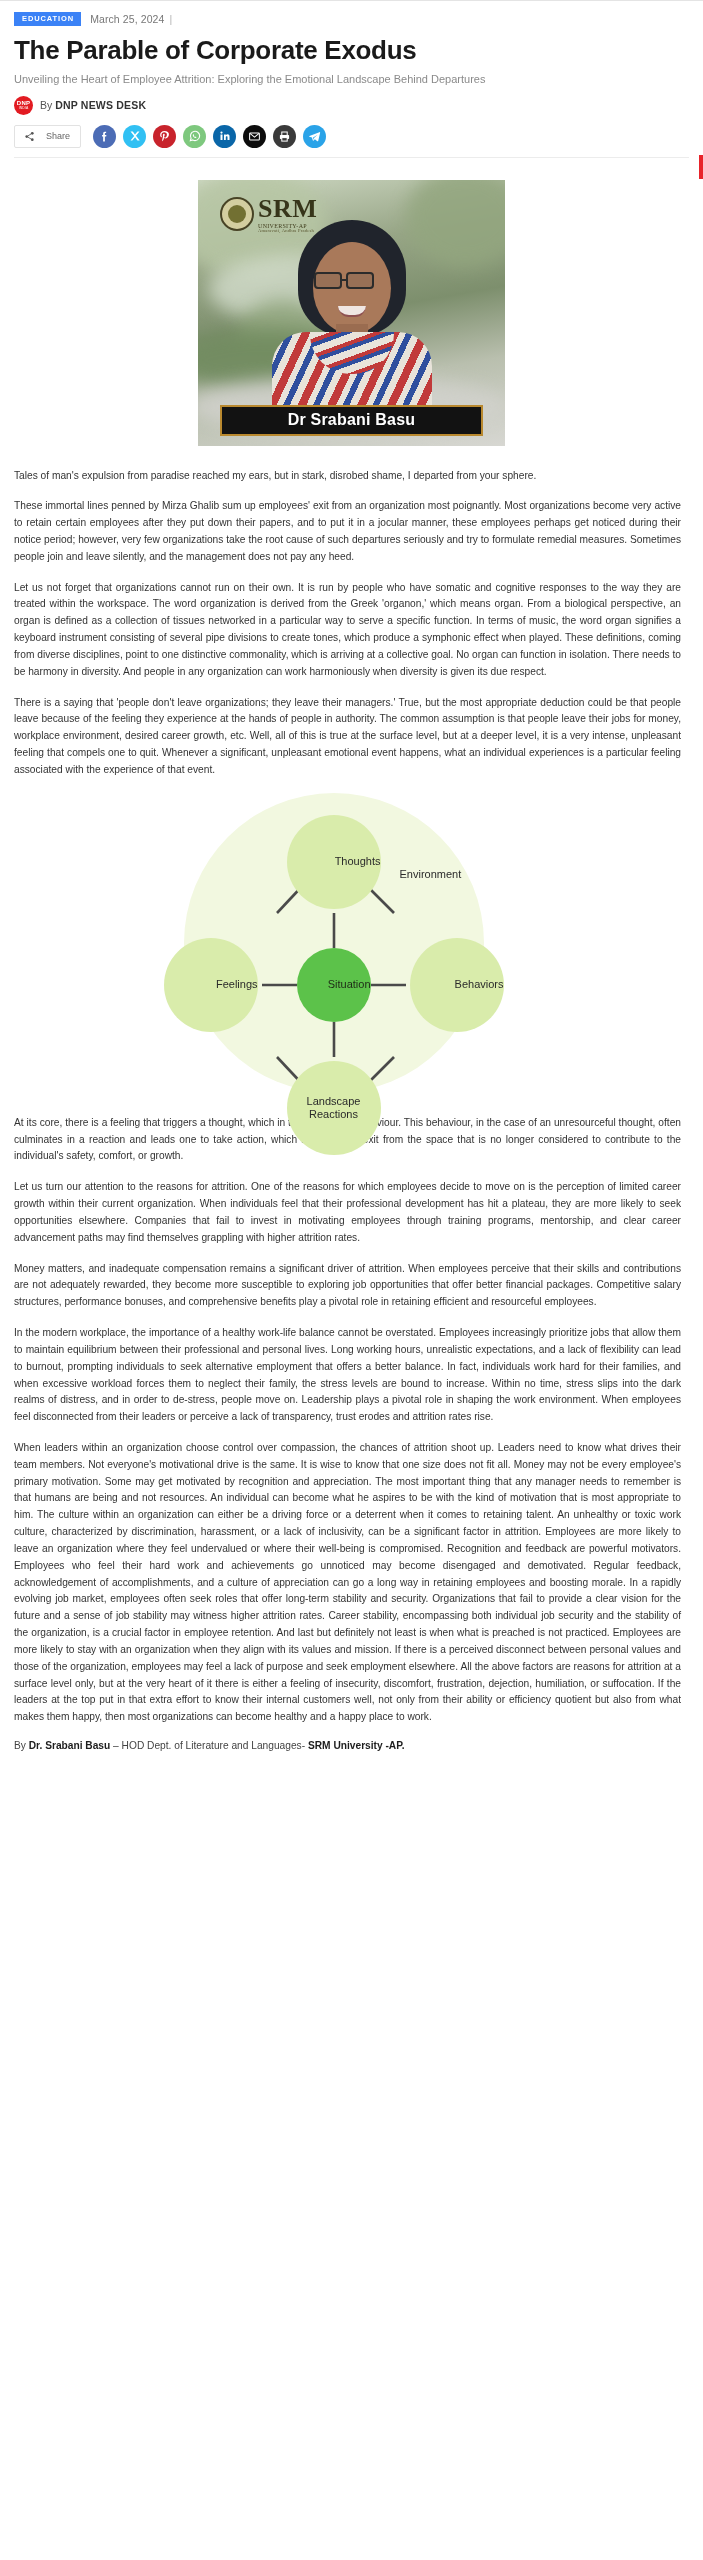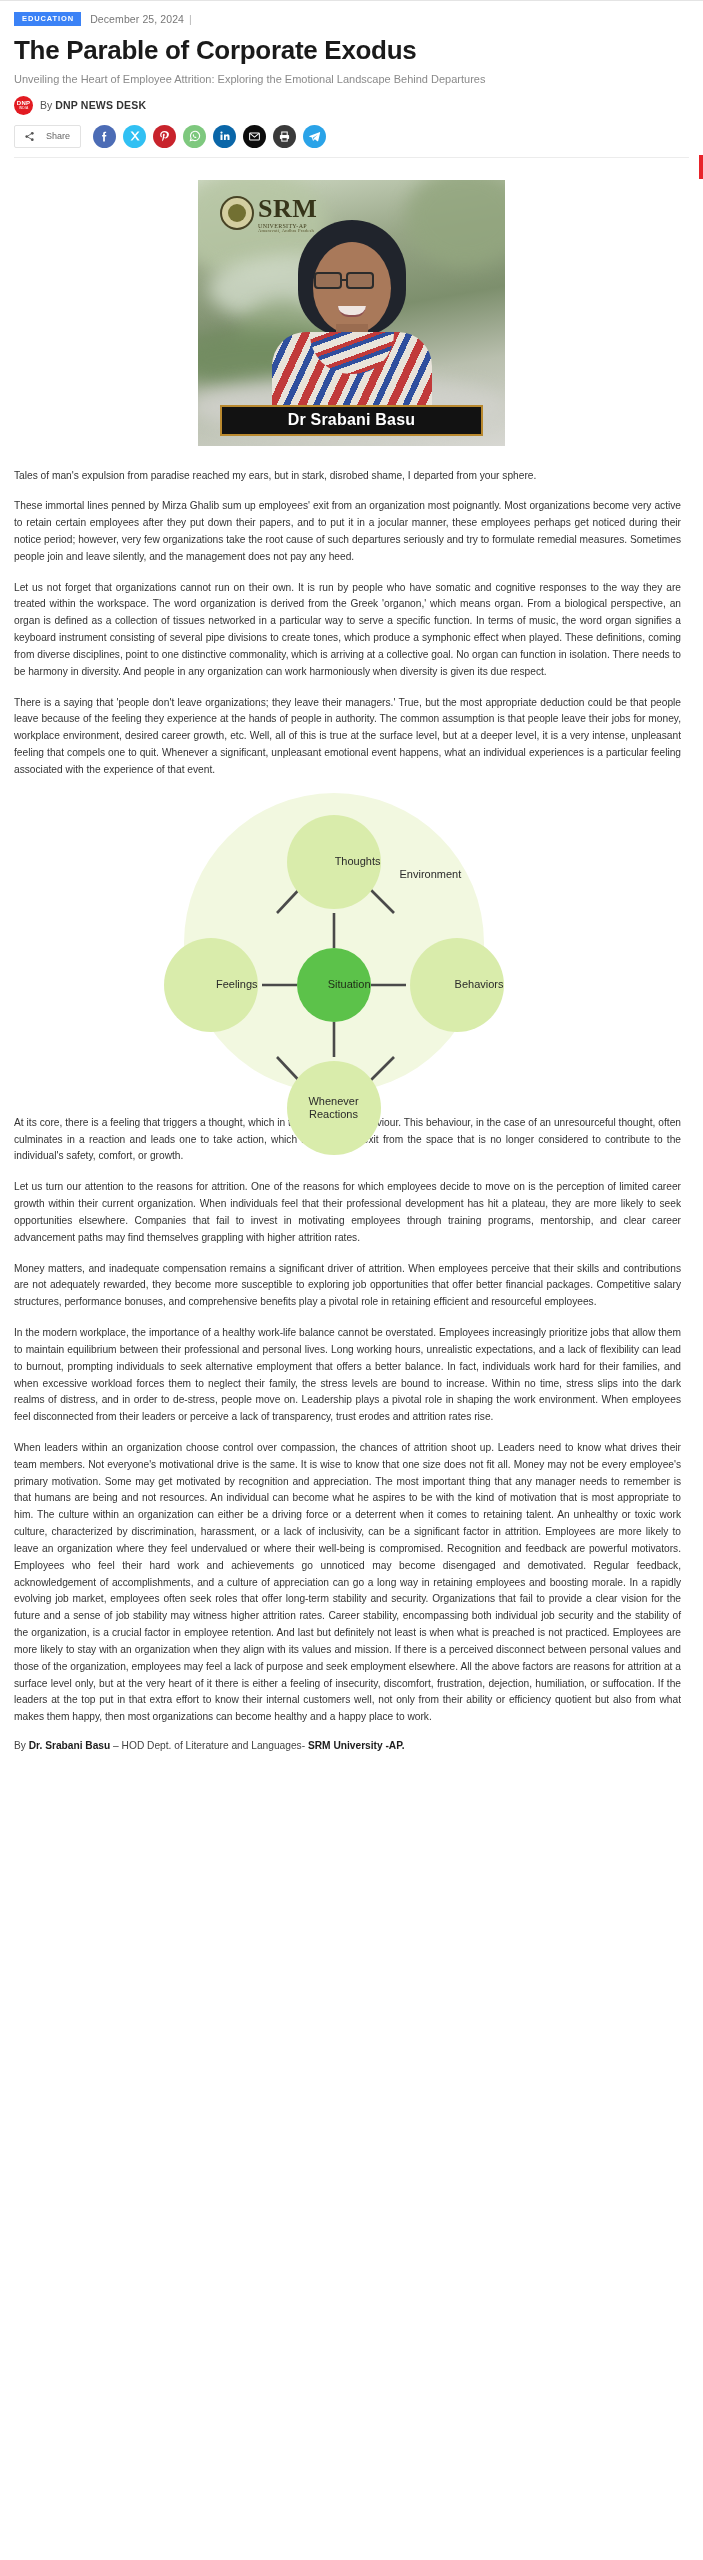--- a/index.html
+++ b/index.html
@@ -157,21 +157,21 @@
   .b2 { width:120px;height:100px;right:-20px;top:-12px;background:#93a67f; }
   .b3 { width:180px;height:70px;left:10px;top:74px;background:#cfd9c7; }
   .b4 { width:200px;height:60px;left:-30px;top:150px;background:#6f8a5d; }
   .b5 { width:320px;height:60px;left:-10px;top:196px;background:#d2d2cd; }
   .b6 { width:90px;height:70px;left:40px;top:120px;background:#8fa47c; }
 
   
   .srm-mark {
     position: absolute;
     left: 22px; top: 16px;
-    display: flex; gap: 4px;
+    display: flex; align-items: center; gap: 4px;
     opacity: .93;
   }
   .srm-seal {
     width: 34px; height: 34px; border-radius: 50%;
     border: 2px solid #3f3a1c;
     background: #d6cfa0;
     display:flex;align-items:center;justify-content:center;
     position: relative;
   }
   .srm-seal .tree {
@@ -333,21 +333,21 @@
 <body>
 
 <div class="top-rule"></div>
 
 <div class="edge-marker"></div>
 
 <div class="page">
 
   <div class="meta-row">
     <span class="cat-badge">EDUCATION</span>
-    <span class="meta-date">December 25, 2024</span>
+    <span class="meta-date">March 25, 2024</span>
     <span class="meta-sep">|</span>
   </div>
 
   <h1 class="title">The Parable of Corporate Exodus</h1>
   <p class="subtitle">Unveiling the Heart of Employee Attrition: Exploring the Emotional Landscape Behind Departures</p>
 
   <div class="byline">
     <span class="dnp-logo">
       <span class="d1">DNP</span>
       <span class="d2">INDIA</span>
@@ -478,21 +478,21 @@
     <div class="node n-thoughts">
         <span>Thoughts</span>
       </div>
     <div class="node n-feelings">
         <span>Feelings</span>
       </div>
     <div class="node n-behaviors">
         <span>Behaviors</span>
       </div>
     <div class="node n-physical">
-        <span>Whenever Reactions</span>
+        <span>Landscape Reactions</span>
       </div>
     <div class="node center n-situation">
         <span>Situation</span>
       </div>
     <div class="env-label">Environment</div>
   </div>
 
   <div class="article">
     <p>At its core, there is a feeling that triggers a thought, which in turn triggers a behaviour. This behaviour, in the case of an unresourceful thought, often culminates in a reaction and leads one to take action, which is finding an exit from the space that is no longer considered to contribute to the individual's safety, comfort, or growth.</p>
     <p> Let us turn our attention to the reasons for attrition. One of the reasons for which employees decide to move on is the perception of limited career growth within their current organization. When individuals feel that their professional development has hit a plateau, they are more likely to seek opportunities elsewhere. Companies that fail to invest in motivating employees through training programs, mentorship, and clear career advancement paths may find themselves grappling with higher attrition rates.</p>

